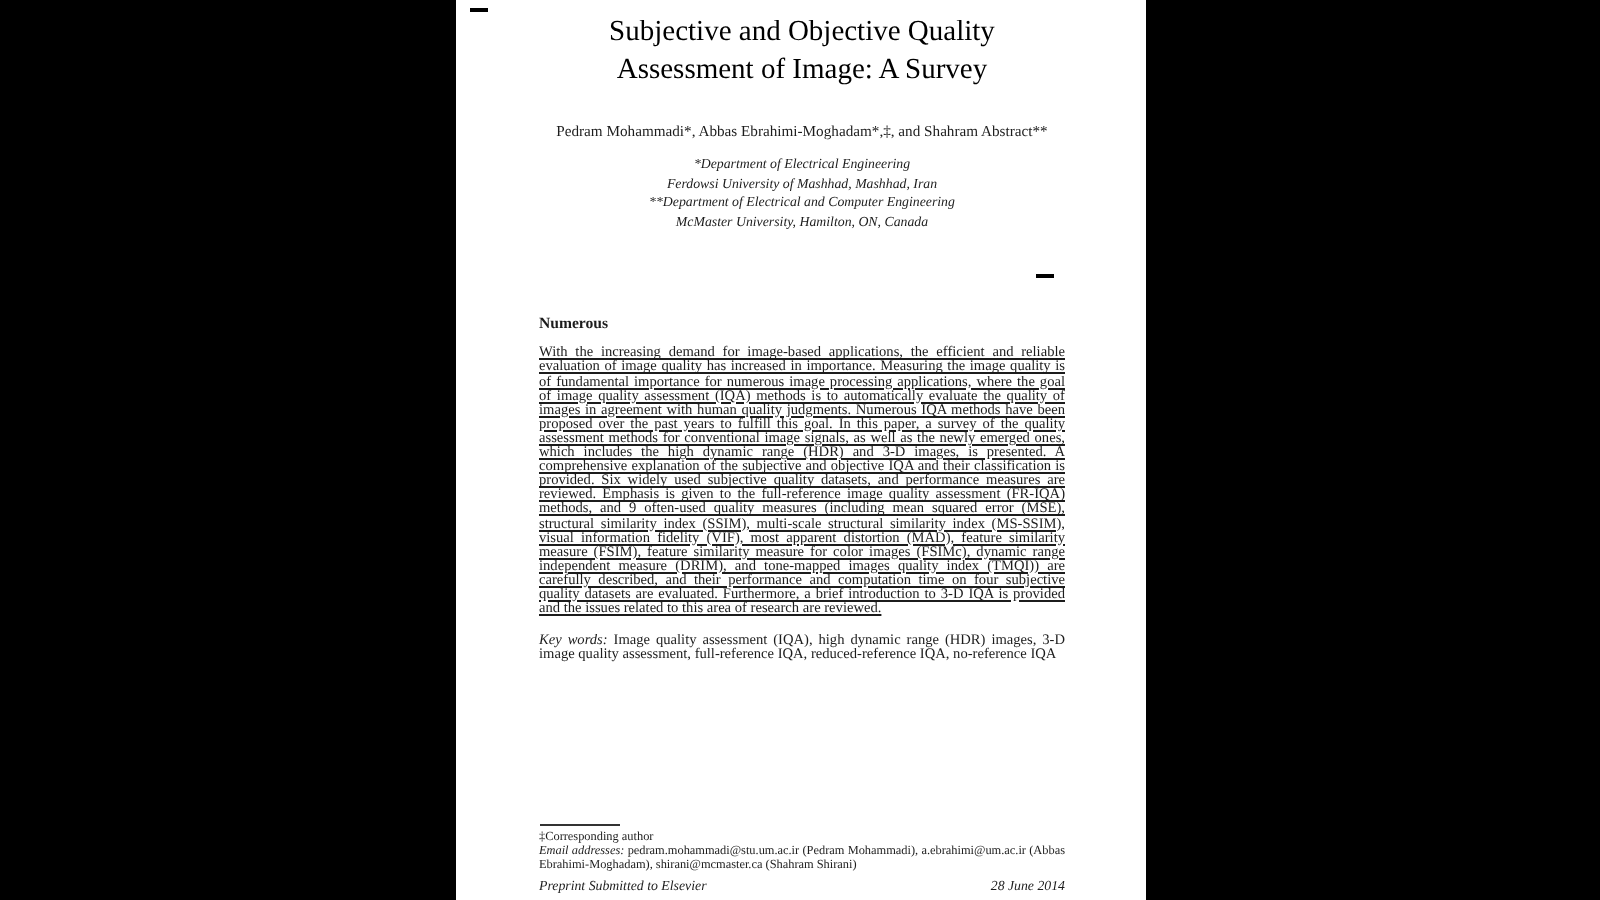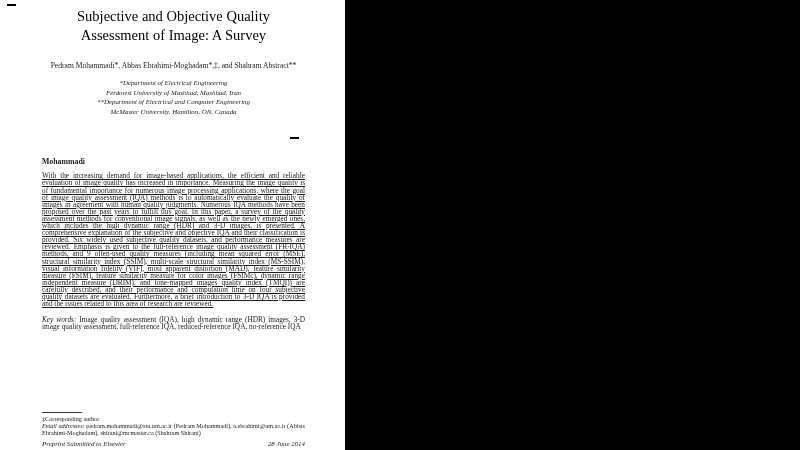--- a/index.html
+++ b/index.html
@@ -13,21 +13,21 @@
     width: 800px;
     height: 450px;
     background: var(--bg);
     overflow: hidden;
     font-family: "Liberation Serif", "DejaVu Serif", serif;
   }
   .canvas {
     width: 800px;
     height: 450px;
     display: flex;
-    justify-content: flex-start;
+    justify-content: center;
     background: var(--bg);
     border-radius: 13px;
   }
   .page {
     position: relative;
     width: 345px;
     height: 450px;
     background: var(--page-bg);
     color: var(--ink);
     padding: 4px 40px 0 42px;
@@ -123,21 +123,21 @@
 
     <div class="authors">Pedram Mohammadi*, Abbas Ebrahimi-Moghadam*,‡, and Shahram Abstract**</div>
 
     <div class="affiliations">
       <div>*Department of Electrical Engineering</div>
       <div>Ferdowsi University of Mashhad, Mashhad, Iran</div>
       <div>**Department of Electrical and Computer Engineering</div>
       <div>McMaster University, Hamilton, ON, Canada</div>
     </div>
 
-    <div class="abstract-heading">Mohammadi</div>
+    <div class="abstract-heading">Numerous</div>
 
     <div class="abstract-text">With the increasing demand for image-based applications, the efficient and reliable evaluation of image quality has increased in importance. Measuring the image quality is of fundamental importance for numerous image processing applications, where the goal of image quality assessment (IQA) methods is to automatically evaluate the quality of images in agreement with human quality judgments. Numerous IQA methods have been proposed over the past years to fulfill this goal. In this paper, a survey of the quality assessment methods for conventional image signals, as well as the newly emerged ones, which includes the high dynamic range (HDR) and 3-D images, is presented. A comprehensive explanation of the subjective and objective IQA and their classification is provided. Six widely used subjective quality datasets, and performance measures are reviewed. Emphasis is given to the full-reference image quality assessment (FR-IQA) methods, and 9 often-used quality measures (including mean squared error (MSE), structural similarity index (SSIM), multi-scale structural similarity index (MS-SSIM), visual information fidelity (VIF), most apparent distortion (MAD), feature similarity measure (FSIM), feature similarity measure for color images (FSIMc), dynamic range independent measure (DRIM), and tone-mapped images quality index (TMQI)) are carefully described, and their performance and computation time on four subjective quality datasets are evaluated. Furthermore, a brief introduction to 3-D IQA is provided and the issues related to this area of research are reviewed.</div>
 
     <div class="keywords"><span class="kw-label">Key words:</span><span> Image quality assessment (IQA), high dynamic range (HDR) images, 3-D image quality assessment, full-reference IQA, reduced-reference IQA, no-reference IQA</span></div>
 
     <div class="bottom-block">
       <div class="footnote-rule"></div>
       <div class="fn-corresponding">‡Corresponding author</div>
       <div class="fn-emails"><span class="fn-email-label">Email addresses:</span><span> pedram.mohammadi@stu.um.ac.ir (Pedram Mohammadi), a.ebrahimi@um.ac.ir (Abbas Ebrahimi-Moghadam), shirani@mcmaster.ca (Shahram Shirani)</span></div>
       <div class="footer-row">

